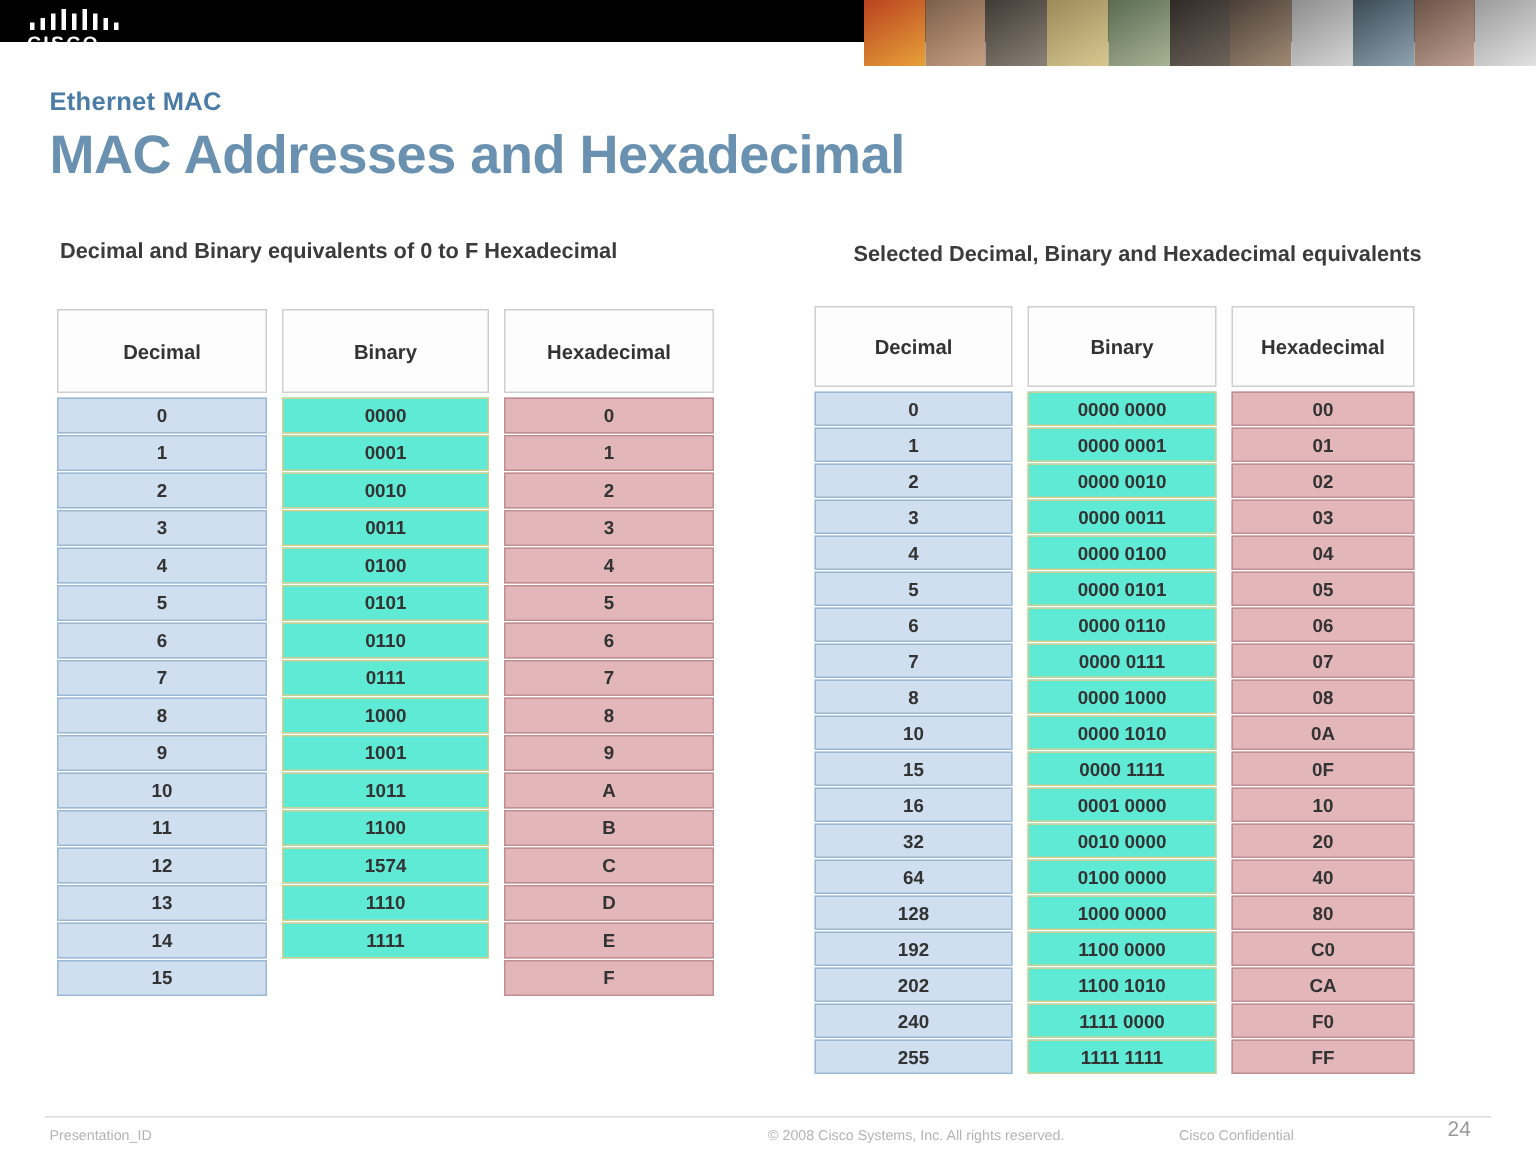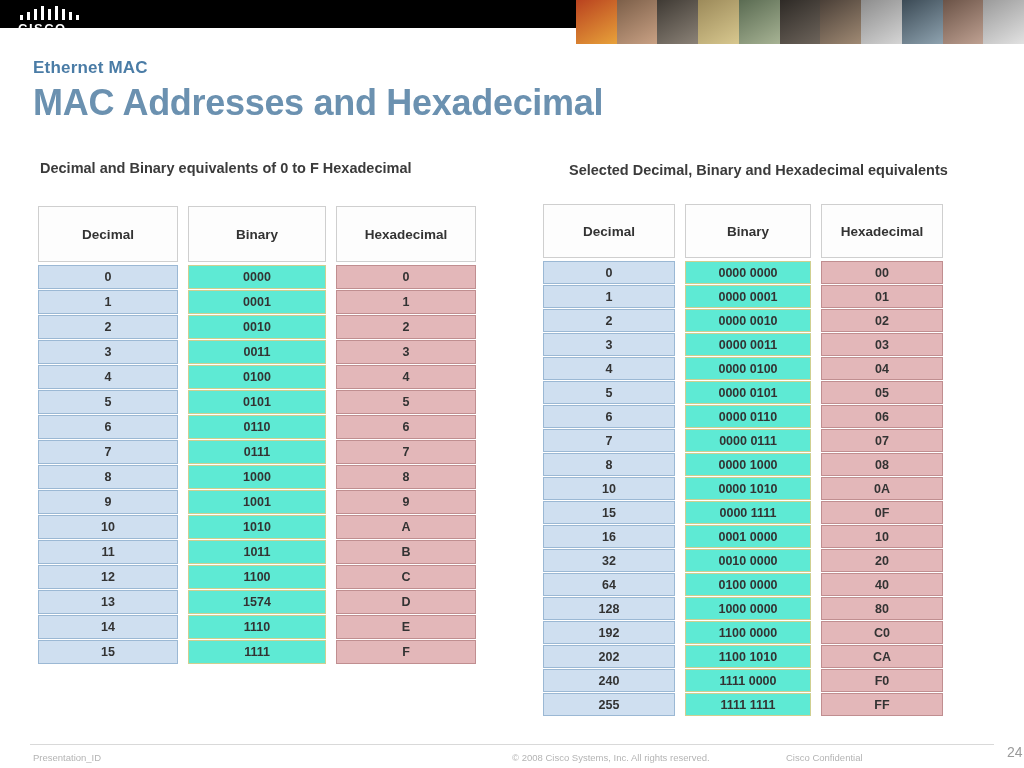--- a/index.html
+++ b/index.html
@@ -169,21 +169,20 @@
     color: #b4b4b4;
   }
   #foot-presid  { left: 33px;  top: 752px; }
   #foot-copy    { left: 512px; top: 752px; }
   #foot-conf    { left: 786px; top: 752px; }
   #foot-page {
     position: absolute;
     left: 965px; top: 744px;
     font-size: 14px;
     color: #9a9a9a;
-    margin-left: 42px;
   }
 </style>
 </head>
 <body>
 
 <div class="topbar">
   <div class="cisco-logo">
     <div class="cisco-bars" id="cisco-bars">
         <i style="height: 5px; left: 0px;"></i>
         <i style="height: 8px; left: 7px;"></i>
@@ -243,21 +242,20 @@
       <div class="cell c-bin w-bin">0000</div>
       <div class="cell c-bin w-bin">0001</div>
       <div class="cell c-bin w-bin">0010</div>
       <div class="cell c-bin w-bin">0011</div>
       <div class="cell c-bin w-bin">0100</div>
       <div class="cell c-bin w-bin">0101</div>
       <div class="cell c-bin w-bin">0110</div>
       <div class="cell c-bin w-bin">0111</div>
       <div class="cell c-bin w-bin">1000</div>
       <div class="cell c-bin w-bin">1001</div>
-      <div class="cell c-bin w-bin">1010</div>
       <div class="cell c-bin w-bin">1011</div>
       <div class="cell c-bin w-bin">1100</div>
       <div class="cell c-bin w-bin">1574</div>
       <div class="cell c-bin w-bin">1110</div>
       <div class="cell c-bin w-bin">1111</div>
     </div>
     <div class="col">
       <div class="hdr w-hex">Hexadecimal</div>
       <div class="cell c-hex w-hex">0</div>
       <div class="cell c-hex w-hex">1</div>

